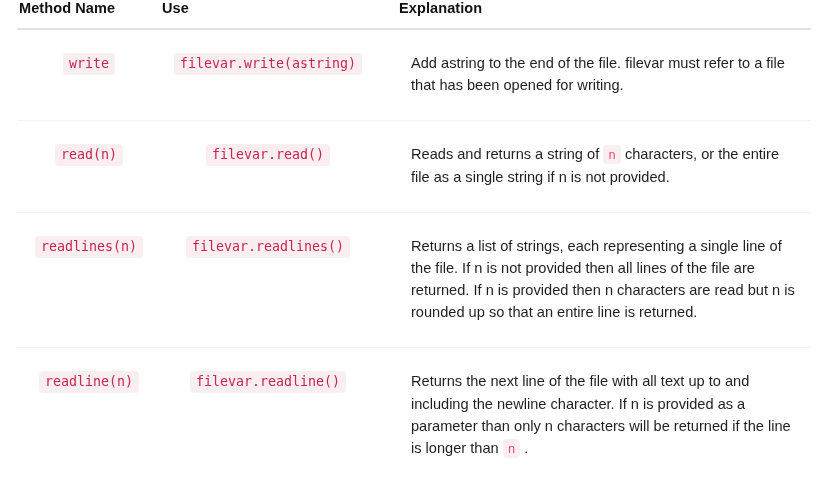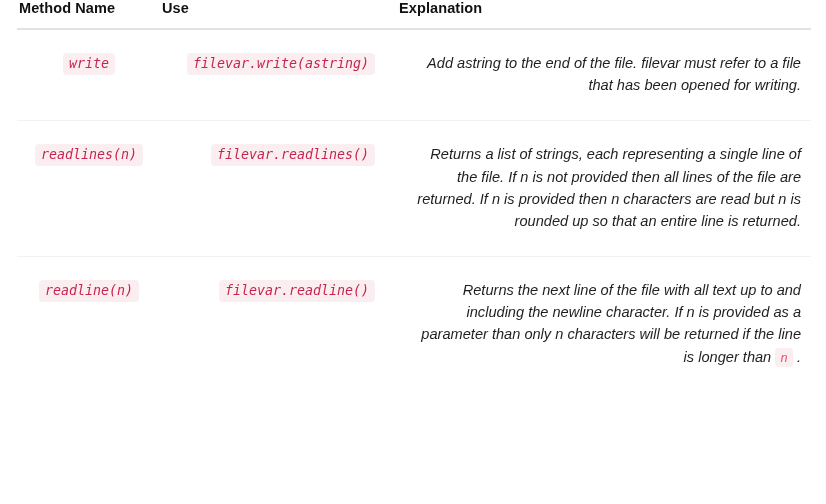--- a/index.html
+++ b/index.html
@@ -65,40 +65,38 @@
     line-height: 1.52;
     color: #1f1f1f;
   }
 
   td.cell-method {
     text-align: center;
     padding-left: 4px;
     padding-right: 4px;
   }
   td.cell-use {
-    text-align: right;
+    text-align: center;
     padding-right: 22px;
   }
   td.cell-expl {
-    text-align: right;
+    text-align: left;
     padding-left: 14px;
     padding-right: 10px;
-    font-style: italic;
   }
 
   code.chip {
     font-family: "DejaVu Sans Mono", "Liberation Mono", monospace;
     font-size: 13.3px;
     color: #c7254e;
     background-color: #fbeef1;
     padding: 3px 6px 4px 6px;
     border-radius: 4px;
     white-space: nowrap;
     letter-spacing: 0px;
-    font-style: italic;
   }
 
   code.inline-n {
     font-family: "DejaVu Sans Mono", "Liberation Mono", monospace;
     font-size: 12.6px;
     color: #e8536f;
     background-color: #fbeef1;
     padding: 2px 5px 2px 5px;
     border-radius: 4px;
     white-space: nowrap;
@@ -132,20 +130,31 @@
         </td>
         <td class="cell-use">
           <code class="chip">filevar.write(astring)</code>
         </td>
         <td class="cell-expl">
           <span class="expl-text">Add astring to the end of the file. filevar must refer to a file that has been opened for writing.</span>
         </td>
       </tr>
       <tr>
         <td class="cell-method">
+          <code class="chip">read(n)</code>
+        </td>
+        <td class="cell-use">
+          <code class="chip">filevar.read()</code>
+        </td>
+        <td class="cell-expl">
+          <span class="expl-text">Reads and returns a string of <code class="inline-n">n</code> characters, or the entire file as a single string if n is not provided.</span>
+        </td>
+      </tr>
+      <tr>
+        <td class="cell-method">
           <code class="chip">readlines(n)</code>
         </td>
         <td class="cell-use">
           <code class="chip">filevar.readlines()</code>
         </td>
         <td class="cell-expl">
           <span class="expl-text">Returns a list of strings, each representing a single line of the file. If n is not provided then all lines of the file are returned. If n is provided then n characters are read but n is rounded up so that an entire line is returned.</span>
         </td>
       </tr>
       <tr>

